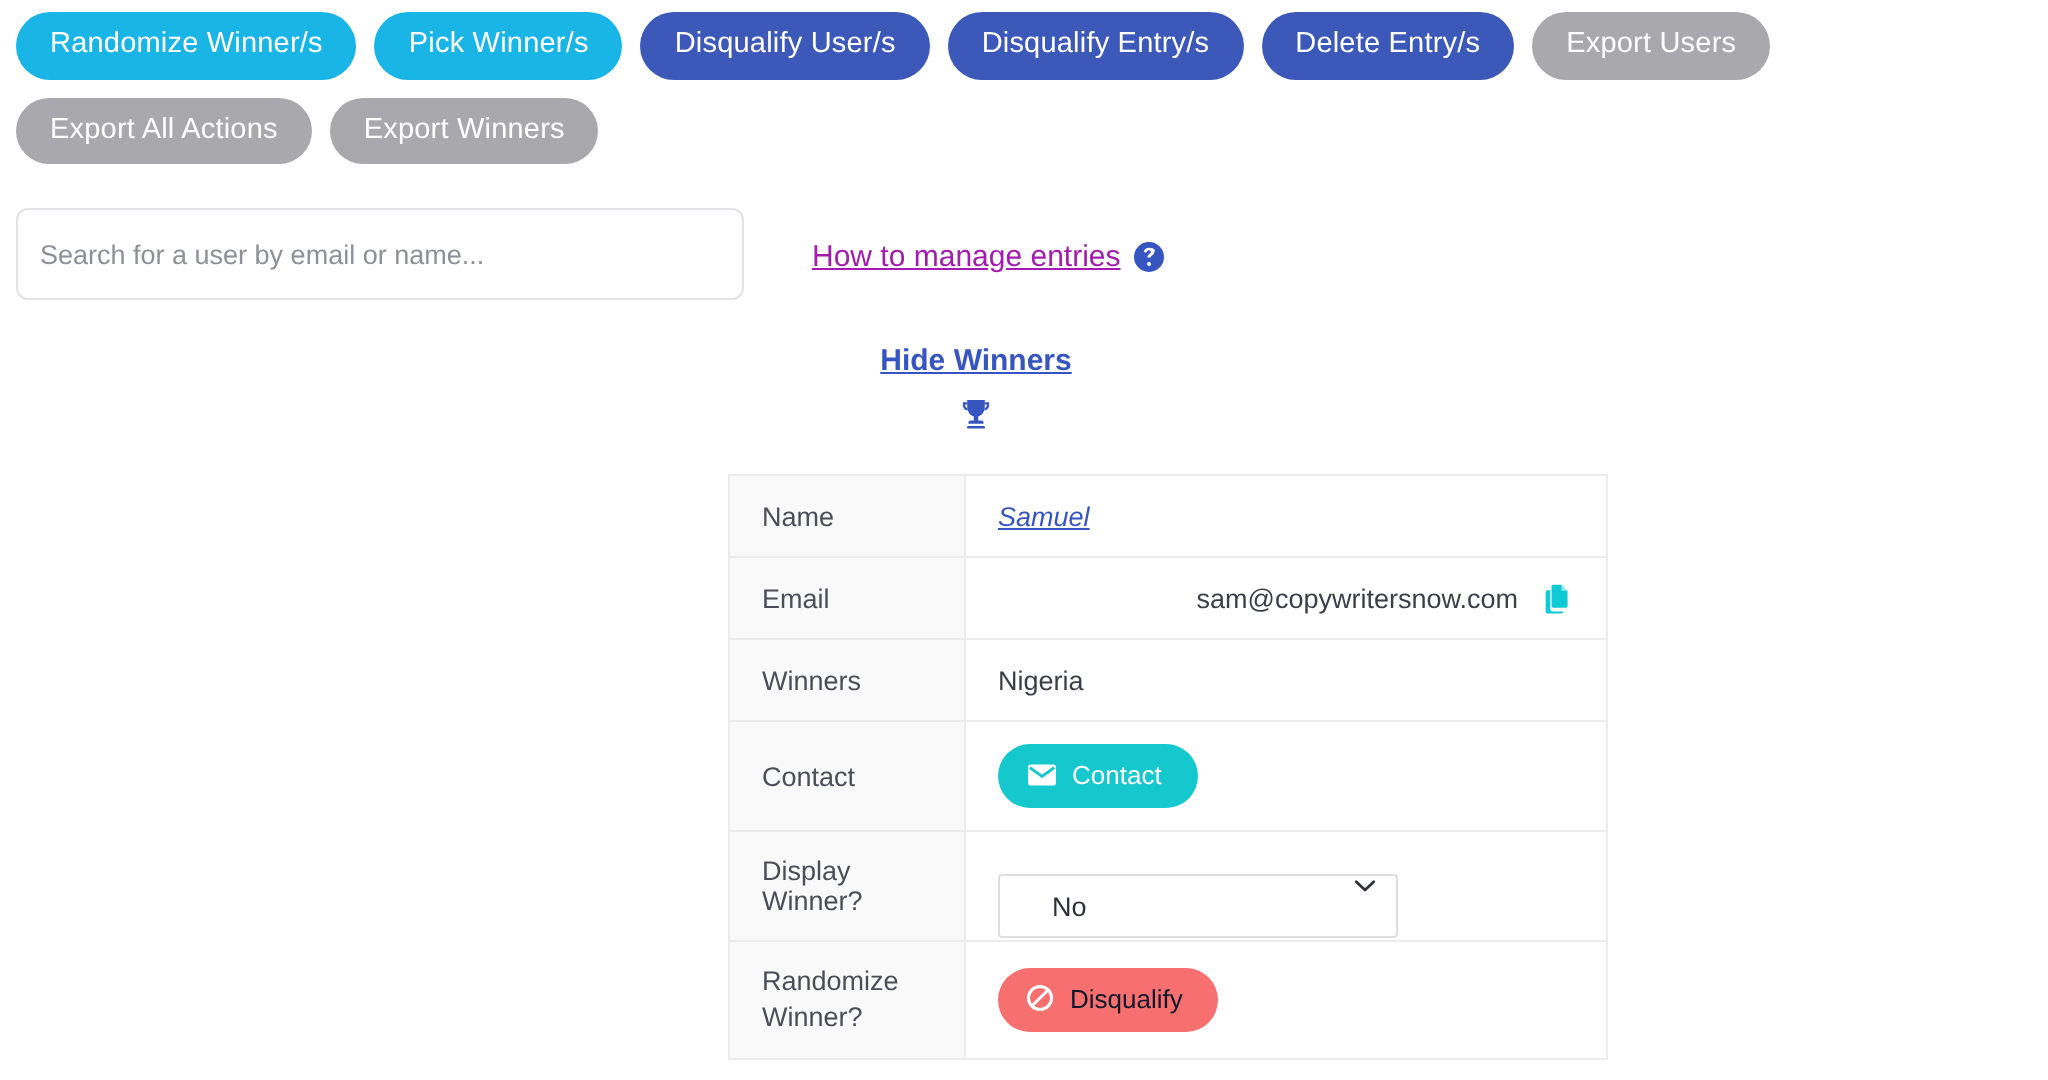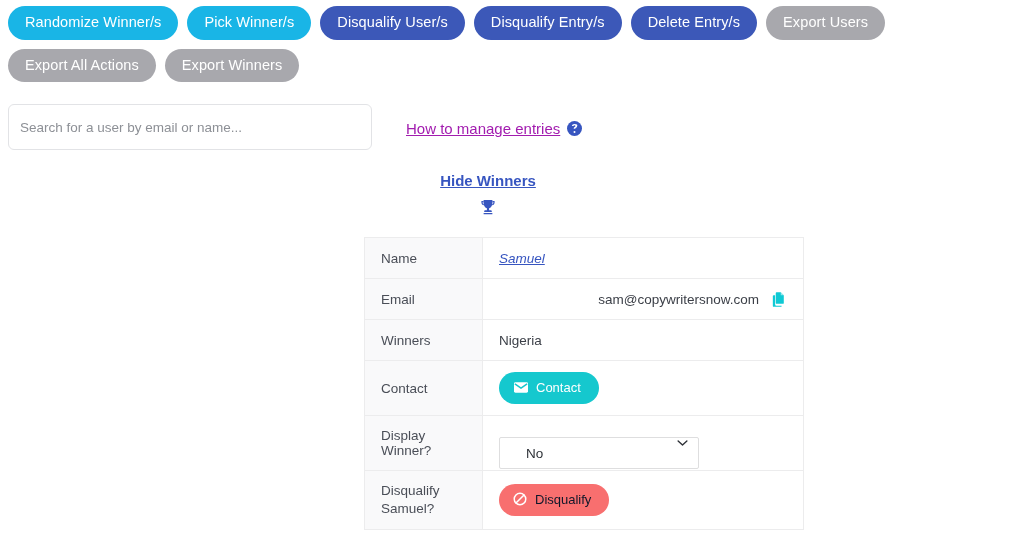--- a/index.html
+++ b/index.html
@@ -277,21 +277,21 @@
               <option>No</option>
             </select>
             <svg class="select-chevron" width="11" height="7" viewBox="0 0 12 8">
               <path d="M1 1.6L6 6.3l5-4.7" stroke="#2e3238" stroke-width="1.6" fill="none" stroke-linecap="round" stroke-linejoin="round"></path>
             </svg>
           </span>
         </td>
       </tr>
 
       <tr class="row-disqualify">
-        <td class="cell-label label-2line">Disqualify Samuel?</td>
+        <td class="cell-label label-2line">Randomize Winner?</td>
         <td class="cell-value">
           <button class="btn-disqualify">
             <svg width="14" height="14" viewBox="0 0 16 16">
               <circle cx="8" cy="8" r="6.6" fill="none" stroke="#ffffff" stroke-width="1.7"></circle>
               <line x1="3.4" y1="12.6" x2="12.6" y2="3.4" stroke="#ffffff" stroke-width="1.7" stroke-linecap="round"></line>
             </svg>
             <span>Disqualify</span>
           </button>
         </td>
       </tr>

